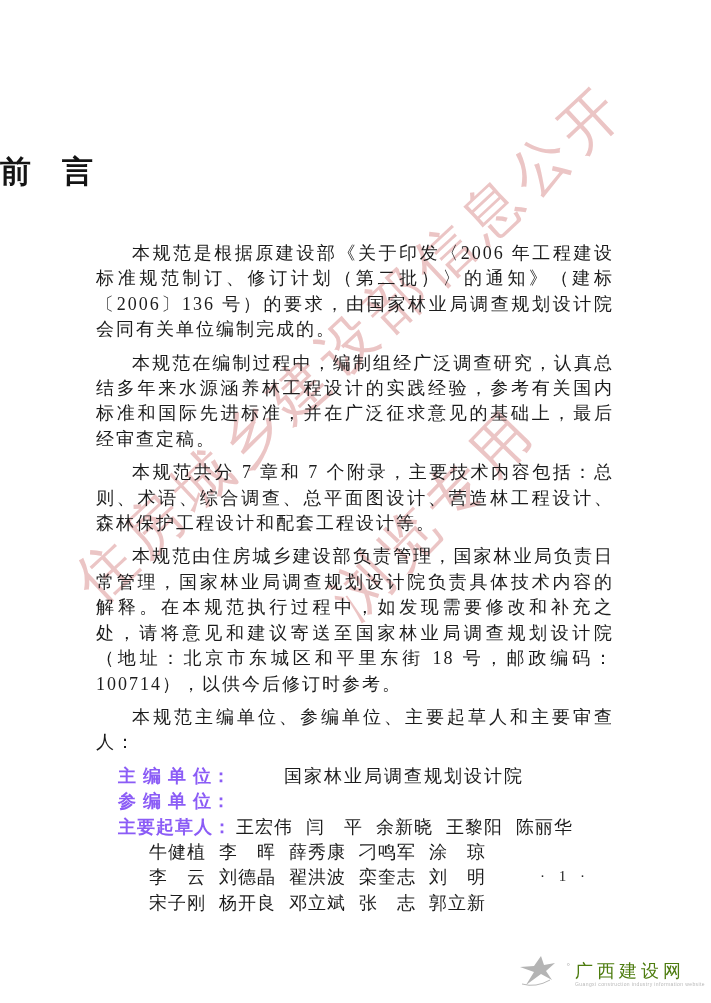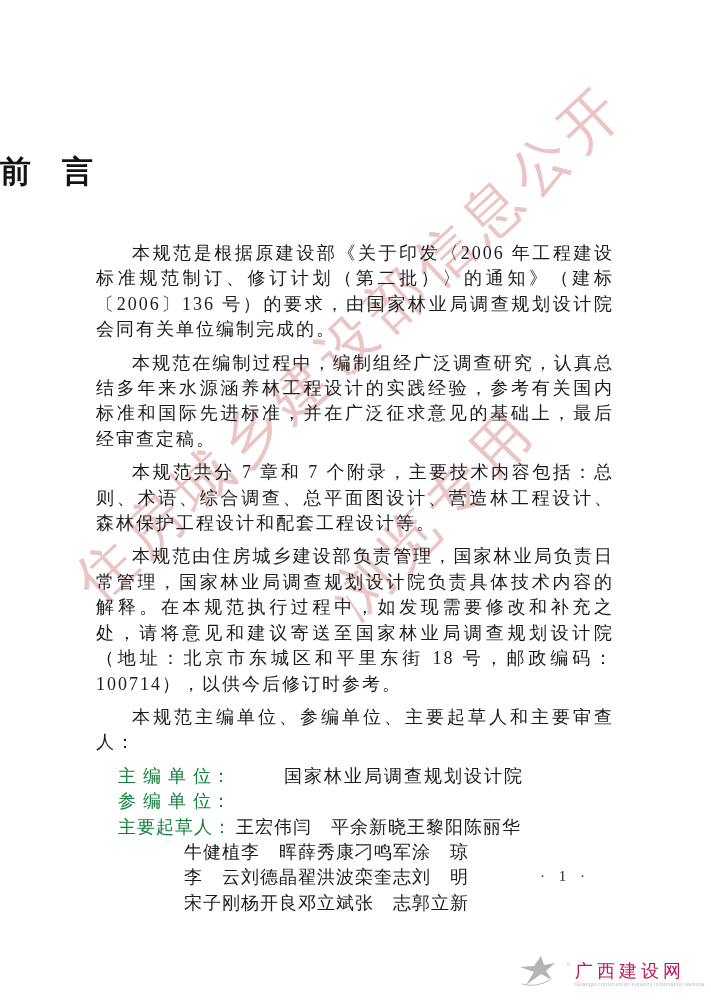--- a/index.html
+++ b/index.html
@@ -27,41 +27,41 @@
   
   .body {
     position:absolute; left:88px; top:233px; width:534px; z-index:2;
     font-size:18px; line-height:25.4px; letter-spacing:2px;
     text-align:justify; text-justify:inter-character;
   }
   .body p { margin:8px; text-indent:2em; }
   .credit-line { display:flex; align-items:baseline; margin-left:30px; }
   .credit-label {
     flex:0 0 118px; font-family:"Liberation Sans","DejaVu Sans",sans-serif;
-    font-weight:400; letter-spacing:1px; color:#15803d;
+    font-weight:700; letter-spacing:1px; color:#8b5cf6;
   }
   .credit-value { letter-spacing:2px;margin-left:48px; }
-  .names-row { display:flex; }
+  .names-row { display:flex; gap:13px; }
   .names-row .cell { min-width:57px; white-space:pre; letter-spacing:1px; }
-  .names-cont { margin-left:96px; }
+  .names-cont { margin-left:61px; }
   
   .page-number {
     position:absolute; left:540px; top:868px; z-index:2;
     font-size:15px; letter-spacing:5px; color:#2a2a2a;
   }
   
   .logo {
     position:absolute; right:6px; bottom:10px; z-index:2;
     display:flex; align-items:center; gap:5px; color:#a6a6a6;
   }
   .logo-star { flex:0 0 auto; }
   .logo-textcol { display:flex; flex-direction:column; }
   .logo-name {
     font-family:"Liberation Serif","DejaVu Serif",serif; font-size:18px;
-    letter-spacing:4px; color:#be185d; line-height:20px;
+    letter-spacing:4px; color:#4d7c0f; line-height:20px;
   }
   .logo-tagline {
     font-family:"Liberation Sans","DejaVu Sans",sans-serif; font-size:5px;
     color:#b8b8b8; letter-spacing:0.4px; line-height:7px; white-space:nowrap;
   }
   .logo-degree { font-size:9px; color:#b0b0b0; align-self:flex-start; margin-top:6px; }
 </style>
 </head>
 <body>
 

